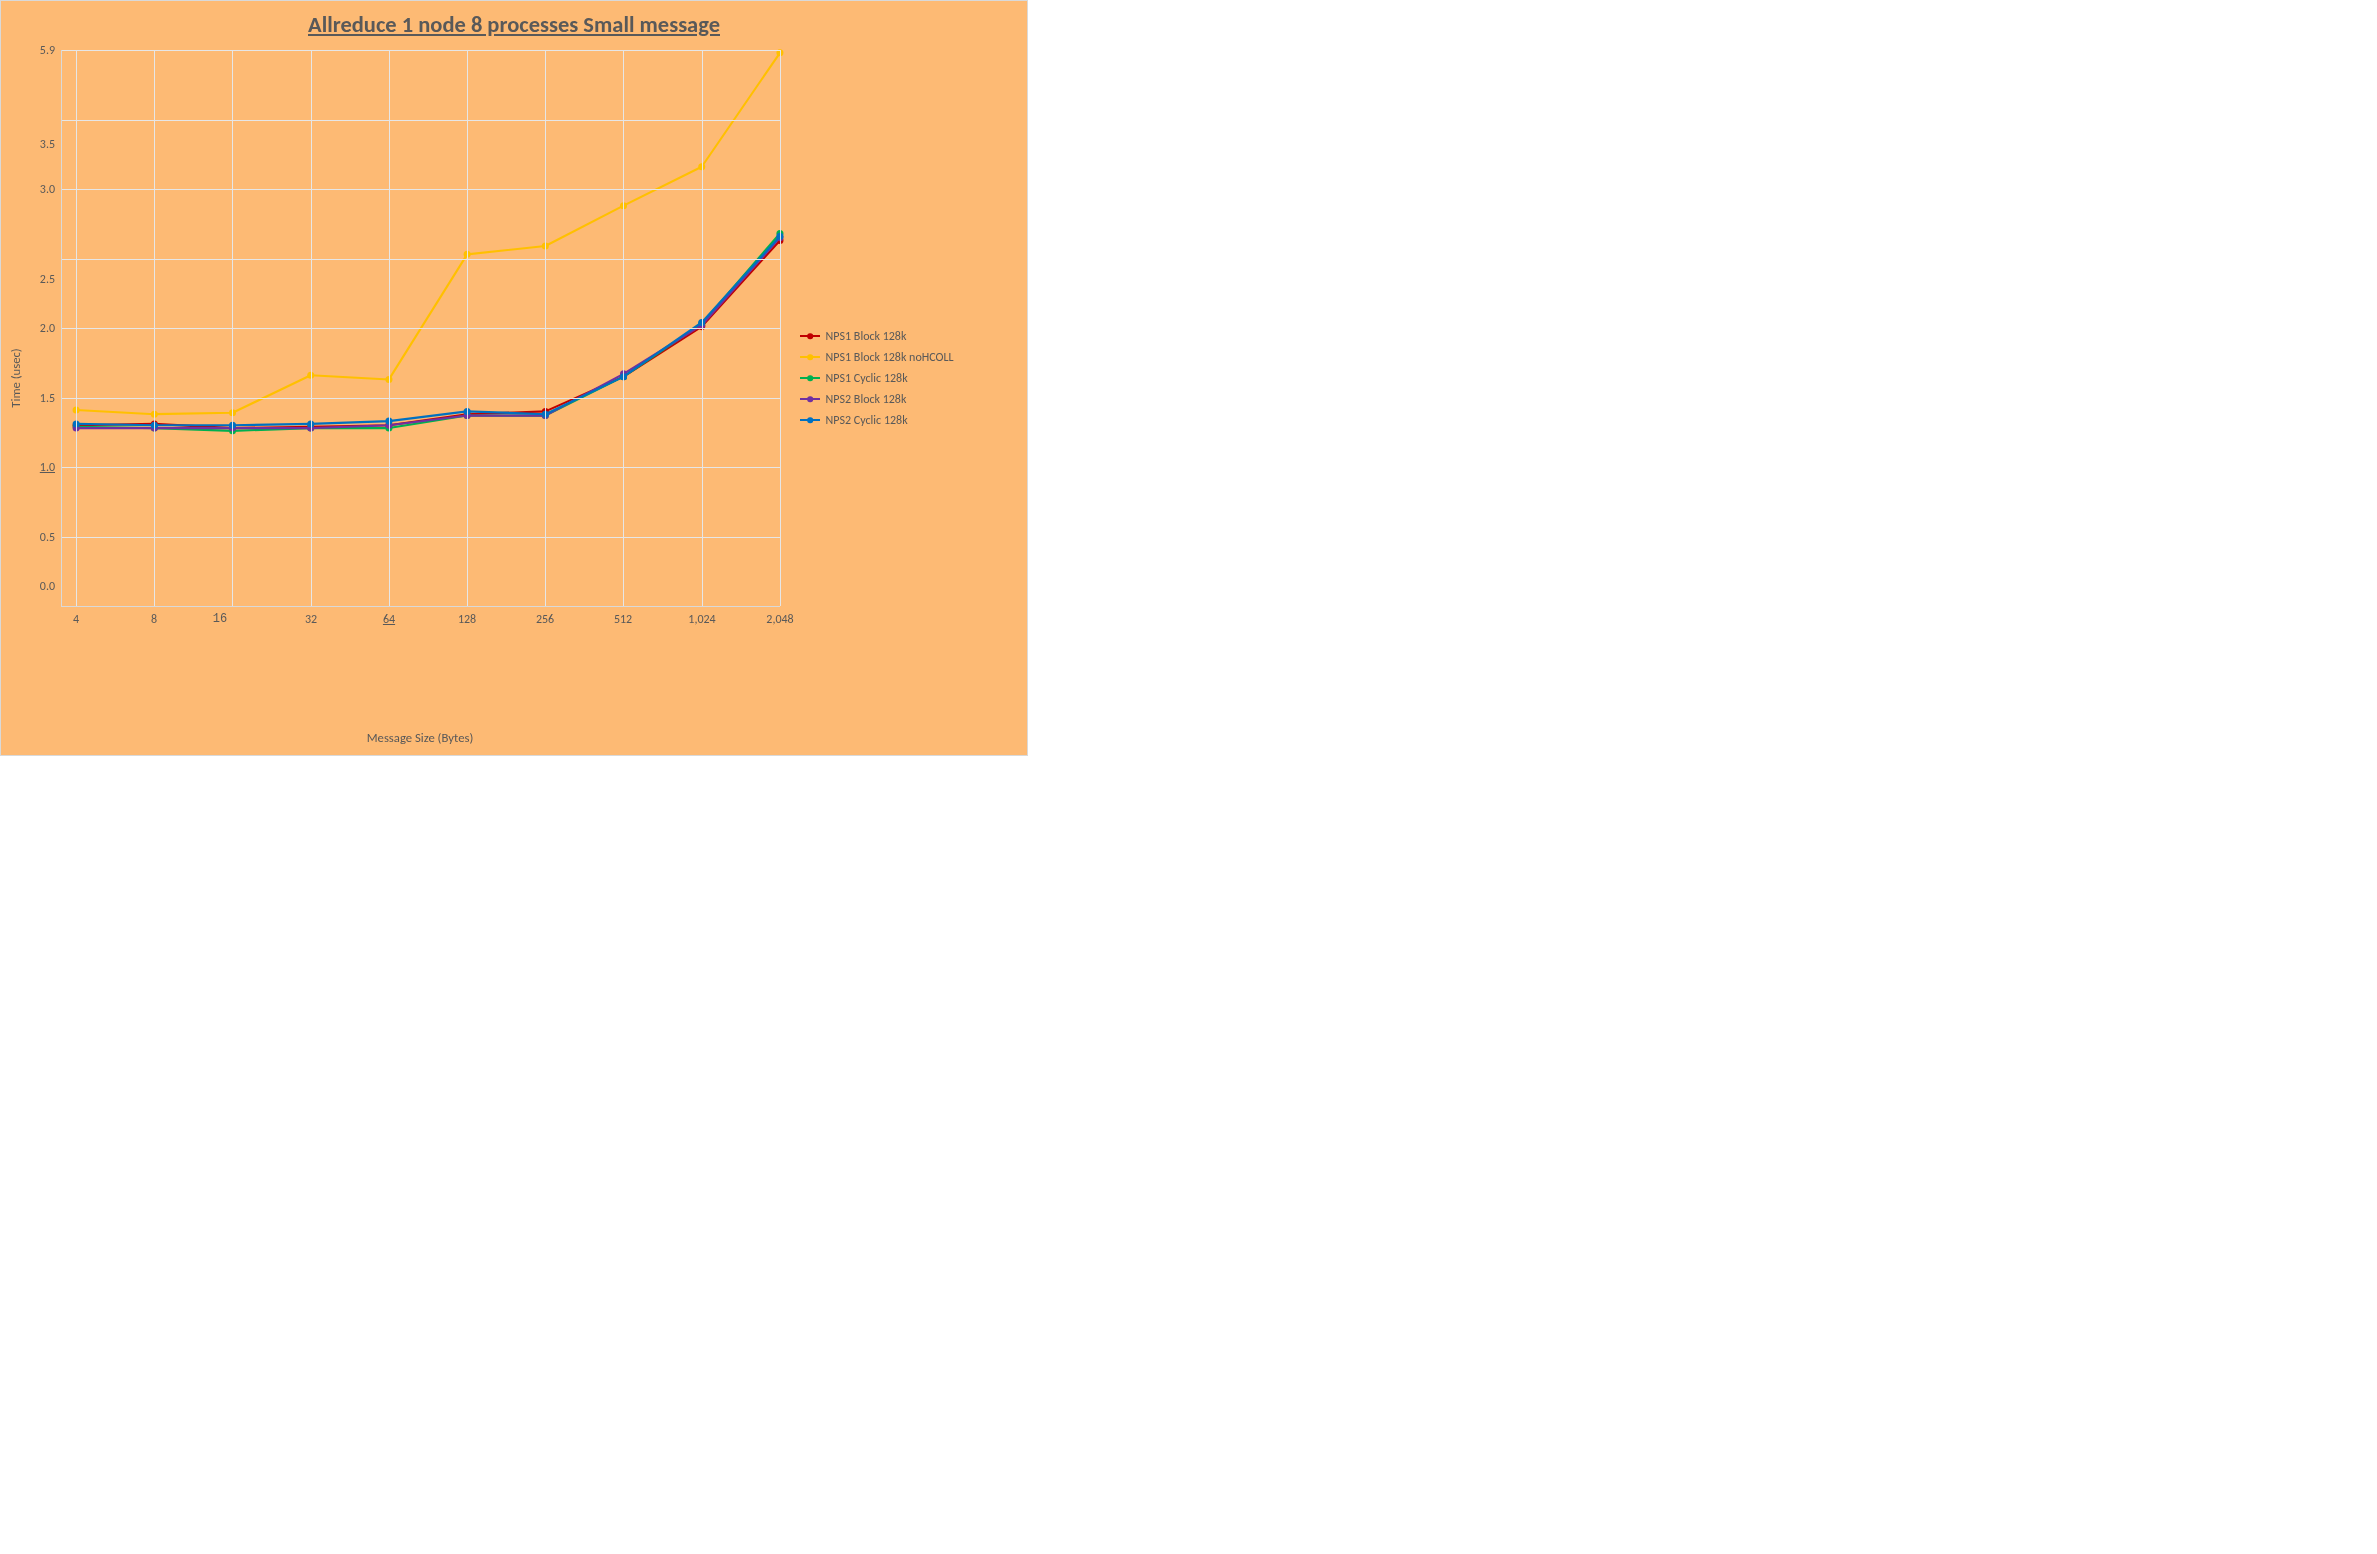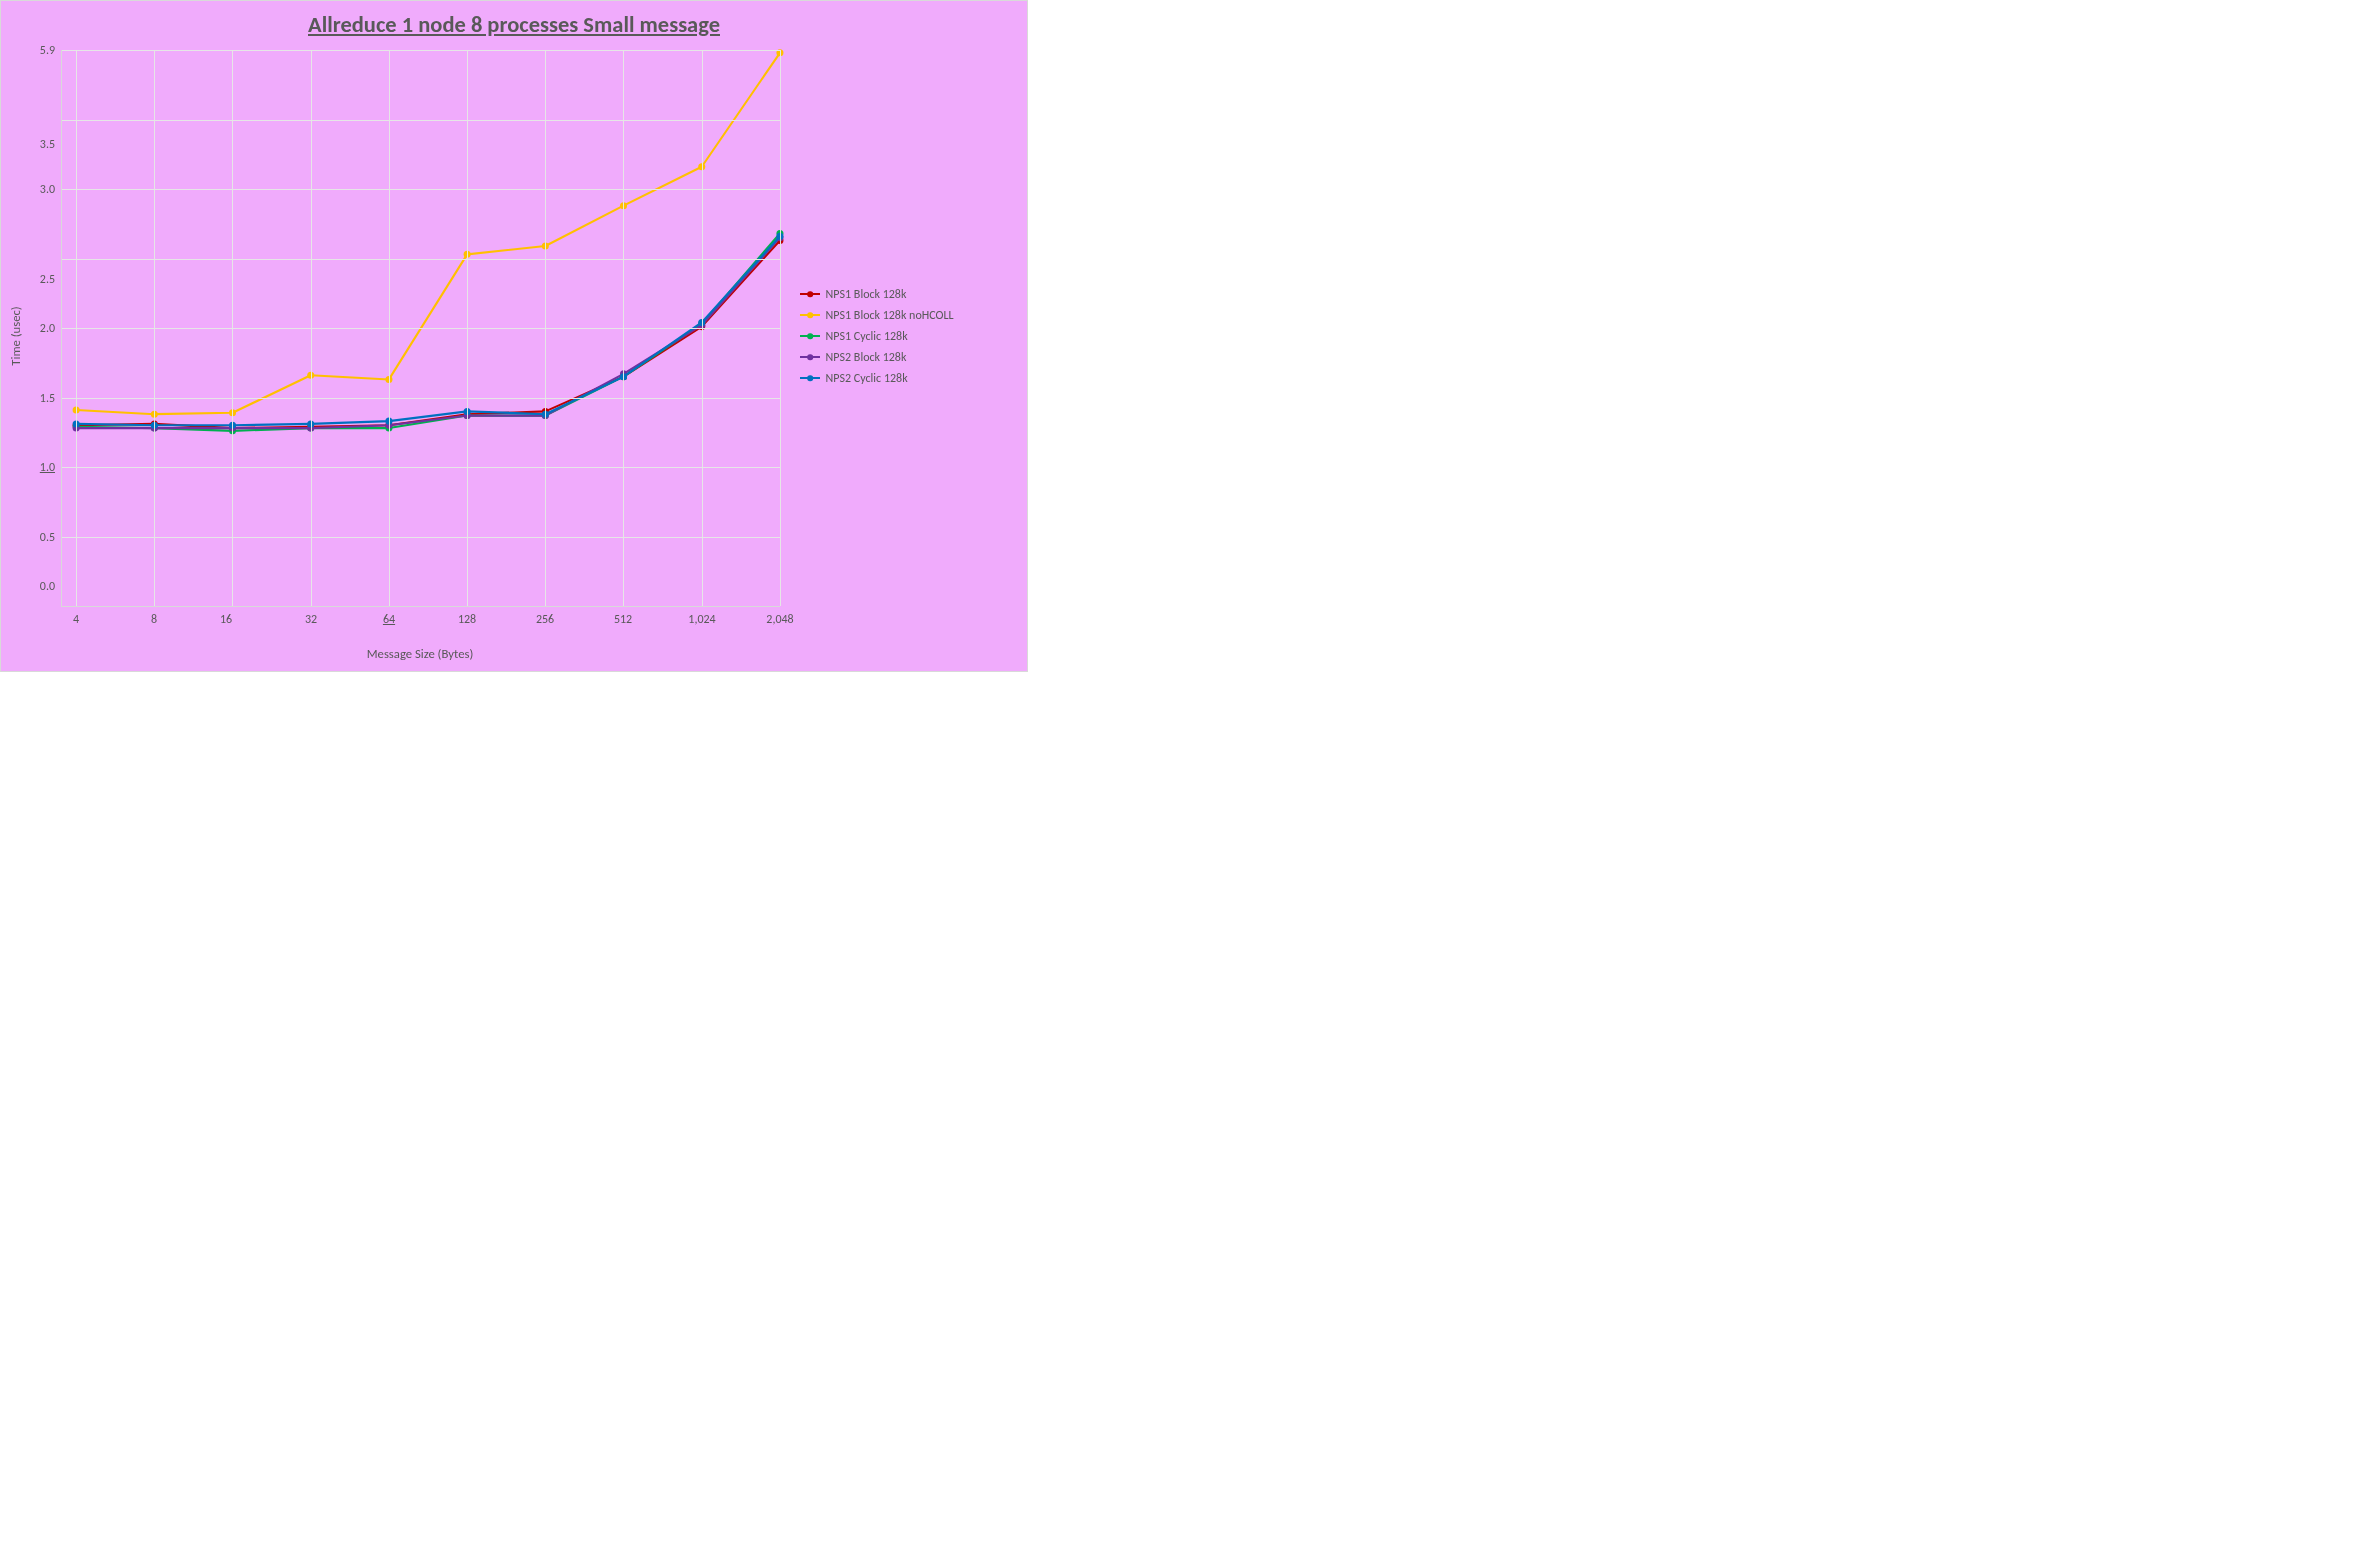--- a/index.html
+++ b/index.html
@@ -5,24 +5,24 @@
   html, body {
     margin: 0;
     padding: 0;
     background: #ffffff;
     font-family: "Calibri", "Segoe UI", Arial, sans-serif;
     color: #595959;
   }
   .chart-frame {
     box-sizing: border-box;
     width: 1028px;
-    height: 672px;
+    height: 756px;
     position: relative;
     border: 0.7px solid #d9d9d9;
-    background: #f0abfc;
+    background: #fdba74;
   }
   .chart-title {
     position: absolute;
     left: 0; right: 0;
     top: 10px;
     text-align: center;
     font-size: 22.5px;
     font-weight: bold;
     text-decoration: underline;
     color: #595959;
@@ -208,21 +208,21 @@
       <div class="y-tick-label" style="top: 139px;">3.0</div>
       <div class="gridline-h" style="top: 70px;"></div>
       <div class="y-tick-label" style="top: 70px; margin-top: 24px;">3.5</div>
       <div class="gridline-h" style="top: 0px;"></div>
       <div class="y-tick-label" style="top: 0px;">5.9</div>
       <div class="gridline-v" style="left: 14px;"></div>
       <div class="x-tick-label" style="left: 14px;">4</div>
       <div class="gridline-v" style="left: 92px;"></div>
       <div class="x-tick-label" style="left: 92px;">8</div>
       <div class="gridline-v" style="left: 170px;"></div>
-      <div class="x-tick-label" style="left: 164px;">16</div>
+      <div class="x-tick-label" style="left: 158px; font-family: Liberation Mono, monospace;">16</div>
       <div class="gridline-v" style="left: 249px;"></div>
       <div class="x-tick-label" style="left: 249px;">32</div>
       <div class="gridline-v" style="left: 327px;"></div>
       <div class="x-tick-label" style="left: 327px; text-decoration: underline;">64</div>
       <div class="gridline-v" style="left: 405px;"></div>
       <div class="x-tick-label" style="left: 405px;">128</div>
       <div class="gridline-v" style="left: 483px;"></div>
       <div class="x-tick-label" style="left: 483px;">256</div>
       <div class="gridline-v" style="left: 561px;"></div>
       <div class="x-tick-label" style="left: 561px;">512</div>

